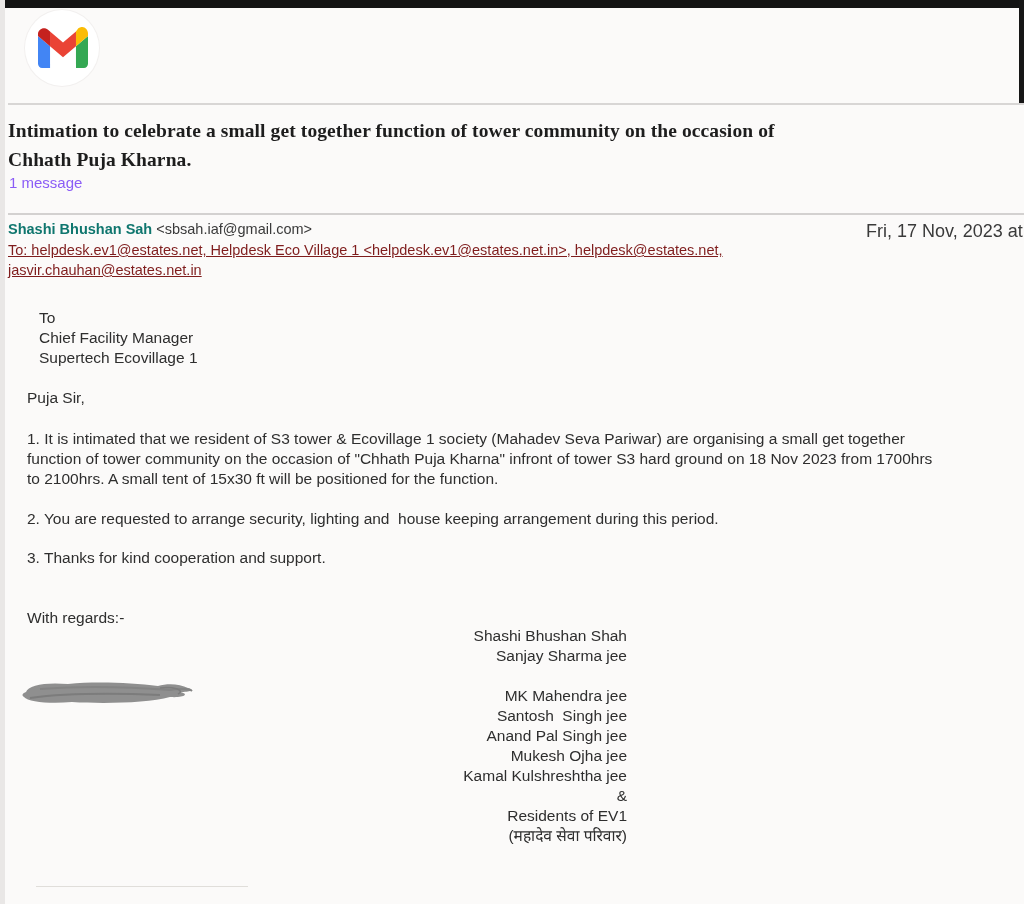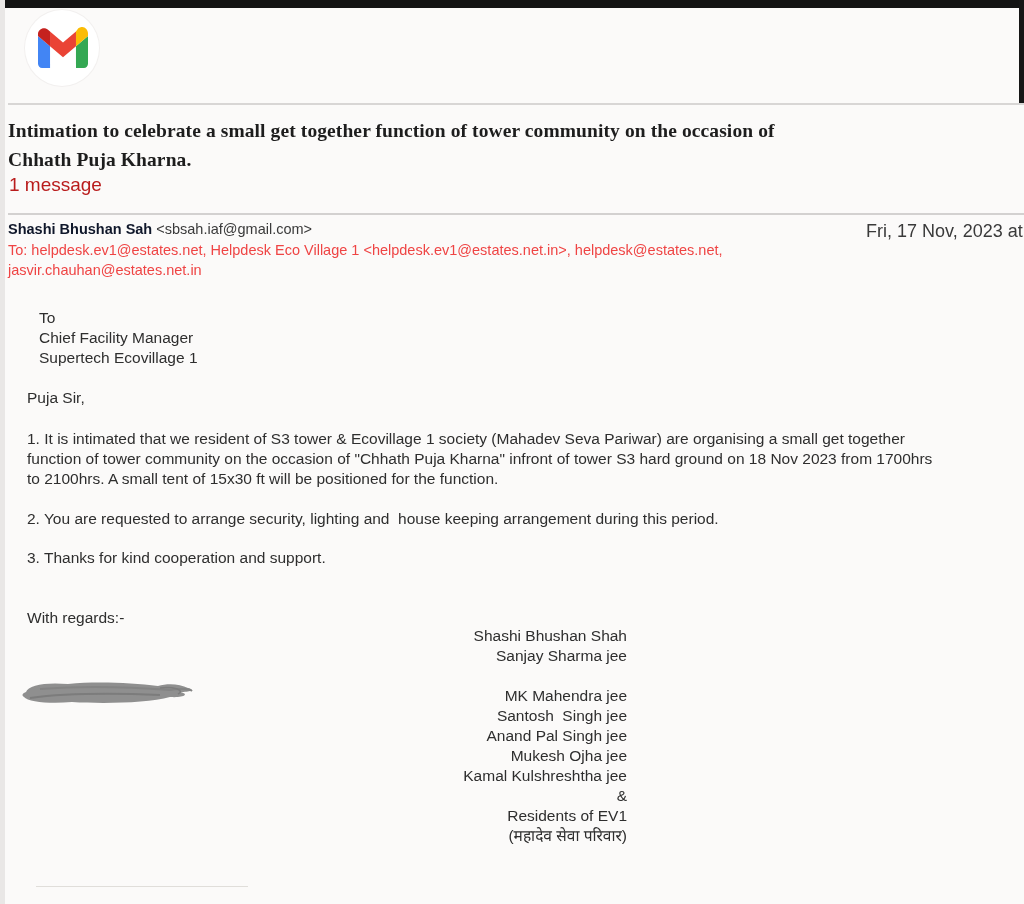--- a/index.html
+++ b/index.html
@@ -26,26 +26,26 @@
   .logo-m { top: 27px; left: 38px; width: 50px; height: 42px; }
 
   .divider-1 { top: 103px; left: 8px; width: 1016px; height: 2px; background: #d8d6d5; }
   .divider-2 { top: 213px; left: 8px; width: 1016px; height: 2px; background: #d3d1d0; }
 
   .subject {
     top: 116px; left: 8px; width: 995px;
     font-size: 19.5px; line-height: 29px; font-weight: 700;
     color: #1d1d1d; letter-spacing: 0.1px; font-family: Liberation Serif, serif;
   }
-  .msg-count { top: 174px; left: 9px; font-size: 19px; color: #b91c1c; }
+  .msg-count { top: 174px; left: 9px; font-size: 15px; color: #8b5cf6; }
 
   .from-line { top: 221px; left: 8px; font-size: 14.5px; color: #3a3a3a; white-space: nowrap; }
-  .from-line b { color: #0f172a; margin-top: 40px; }
+  .from-line b { color: #0f766e; margin-top: 40px; }
   .date-line { top: 221px; left: 866px; font-size: 18px; color: #3a3a3a; white-space: nowrap; }
-  .to-lines { top: 240px; left: 8px; width: 1010px; font-size: 14.5px; line-height: 20px; color: #ef4444; }
+  .to-lines { top: 240px; left: 8px; width: 1010px; font-size: 14.5px; line-height: 20px; color: #7f1d1d; text-decoration: underline; }
 
   .body-text { font-size: 15.5px; line-height: 19.8px; color: #2e2e2e; }
   .address-block { top: 308px; left: 39px; width: 900px; }
   .salutation { top: 388px; left: 27px; }
   .para1 { top: 429px; left: 27px; width: 1000px; }
   .para2 { top: 509px; left: 27px; width: 1000px; }
   .para3 { top: 548px; left: 27px; width: 1000px; }
   .regards { top: 608px; left: 27px; }
   .signature { top: 626px; left: 27px; width: 600px; line-height: 20px; text-align: right; }
 

